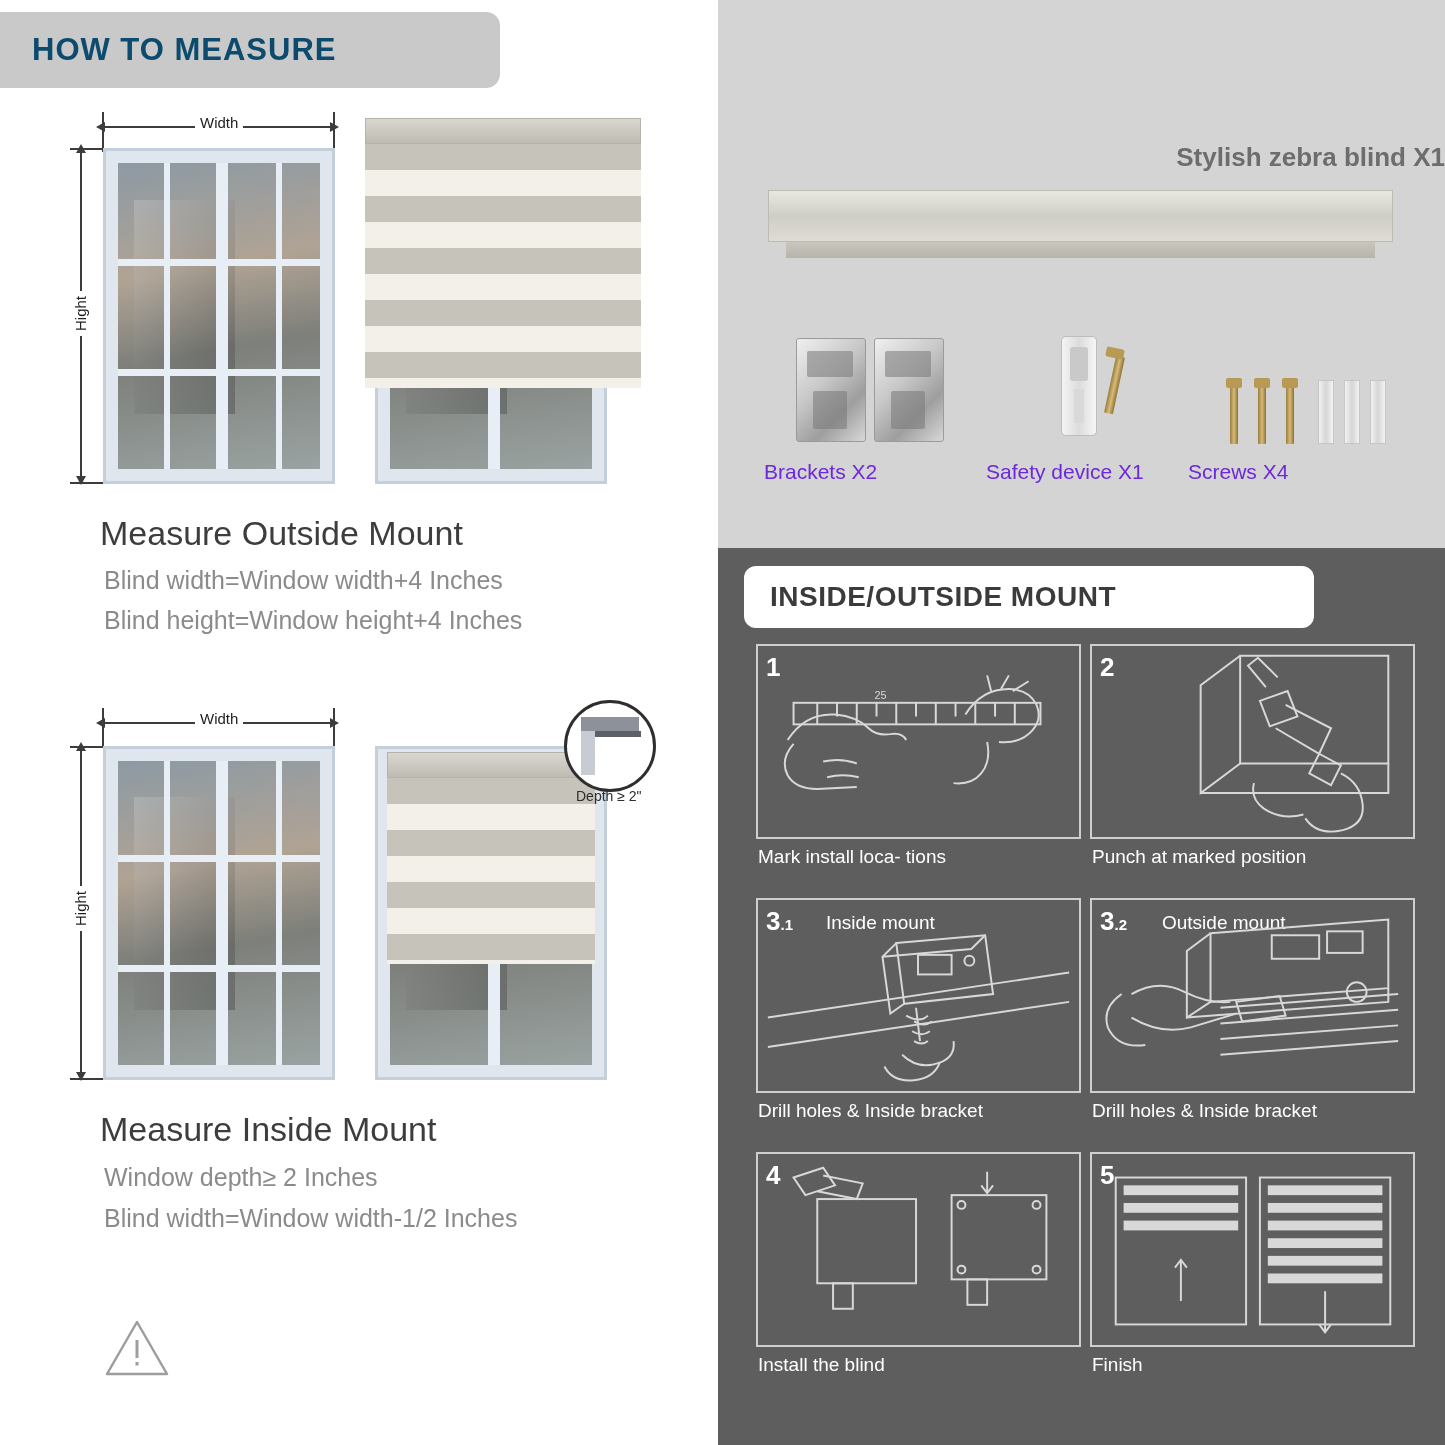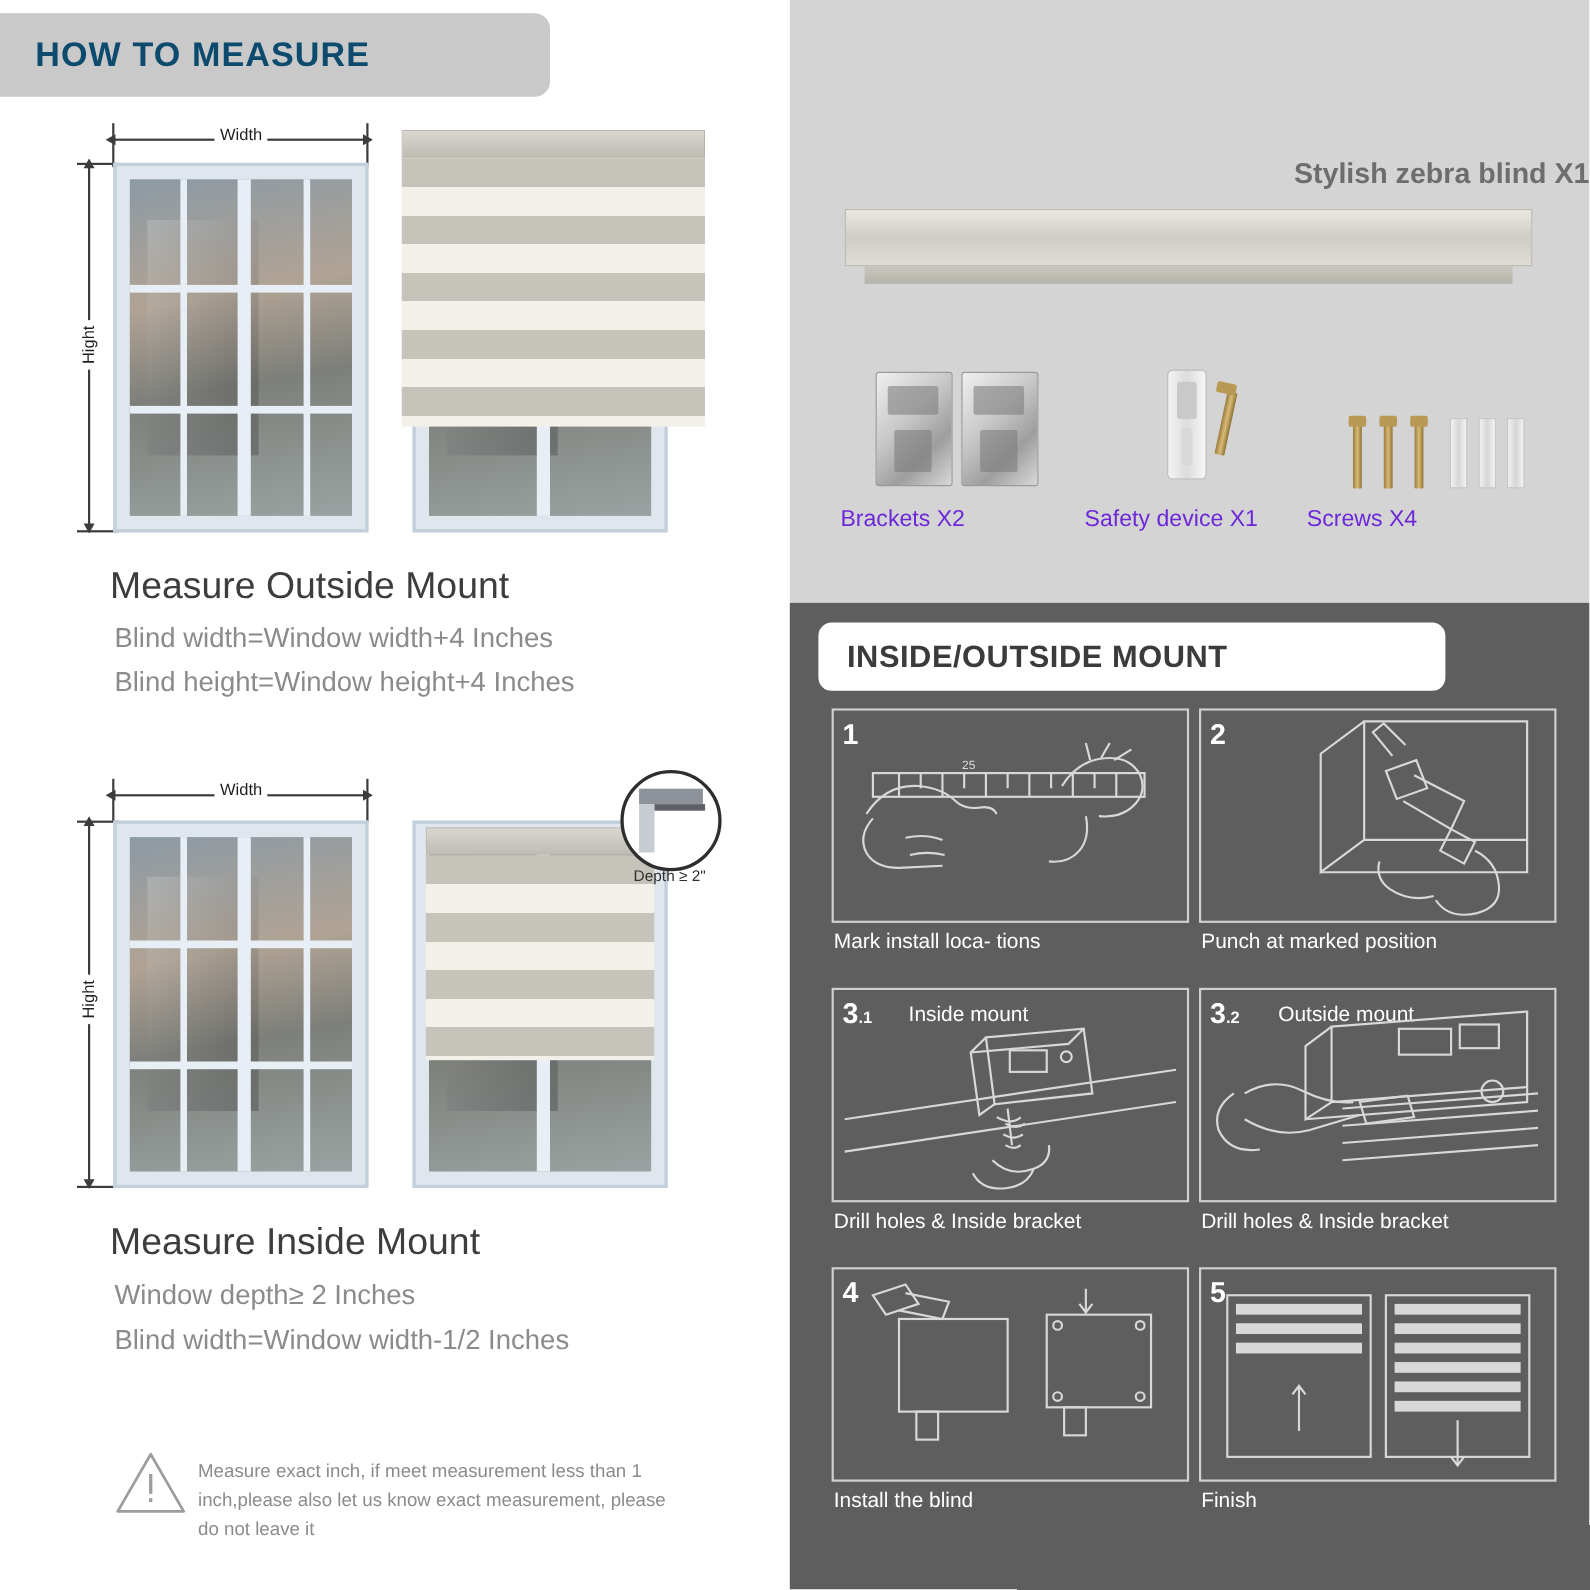--- a/index.html
+++ b/index.html
@@ -384,21 +384,20 @@
 
     <div class="heading" style="left:100px; top:1110px;">Measure Inside Mount</div>
     <div class="subline" style="left:104px; top:1163px;">Window depth≥ 2 Inches</div>
     <div class="subline" style="left:104px; top:1204px;">Blind width=Window width-1/2 Inches</div>
 
     <svg class="warn-tri" style="left:104px; top:1318px;" width="66" height="60" viewBox="0 0 66 60">
       <polygon points="33,4 63,56 3,56" fill="none" stroke="#9d9d9d" stroke-width="2.5" stroke-linejoin="round"></polygon>
       <rect x="31.5" y="22" width="3" height="18" fill="#9d9d9d"></rect>
       <rect x="31.5" y="44" width="3" height="3.5" fill="#9d9d9d"></rect>
     </svg>
-    <div class="note-text" style="left:180px; top:1325px;">Measure exact inch, if meet measurement less than 1 inch,please also let us know exact measurement, please do not leave it</div>
   </div>
 
   <div class="divider-v"></div>
 
   <div class="right-top">
 
     <div class="incl-title" style="top:142px;">Stylish zebra blind X1</div>
 
     <div class="headrail">
       <div class="top"></div>

